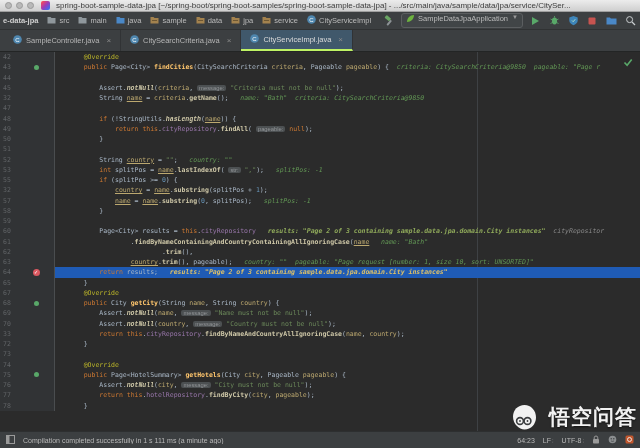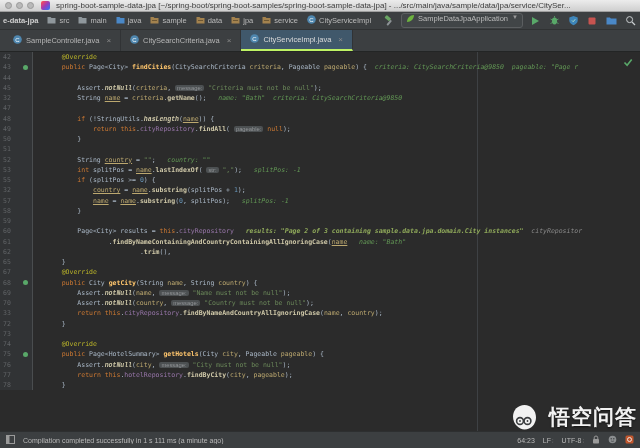--- a/index.html
+++ b/index.html
@@ -26,21 +26,21 @@
   .tabbar{height:22px;background:#3c3f41;display:flex;align-items:stretch;padding-left:4px;box-sizing:border-box;border-bottom:1px solid #232525;}
   .tab{display:flex;align-items:center;gap:4px;padding:0 9px;font-size:7.5px;color:#b6b6b6;background:#3c3f41;border-right:1px solid #313335;box-sizing:border-box;}
   .tab.active{background:#40586b;border-bottom:2px solid #bef264;color:#dadada;}
   .tab .x{color:#8c8c8c;font-size:8px;margin-left:3px;line-height:1;}
 
   
   .editor{position:absolute;top:52px;left:0;right:0;bottom:17px;background:#2B2B2B;overflow:hidden;}
   .mguide{position:absolute;left:477px;top:0;bottom:0;width:1px;background:#3e4144;}
   #code{position:relative;}
   .row{display:flex;height:10.25px;position:relative;}
-  .gut{display:flex;width:33px;min-width:33px;background:#313335;border-right:1px solid #4a4d4f;align-items:center;box-sizing:border-box;}
+  .gut{display:flex;width:55px;min-width:33px;background:#313335;border-right:1px solid #4a4d4f;align-items:center;box-sizing:border-box;}
   .ln{width:15px;padding-left:3px;font-family:"DejaVu Sans Mono",monospace;font-size:6.5px;color:#606366;}
   .gi{flex:1;display:flex;justify-content:center;align-items:center;}
   .lc{flex:1;padding-left:13px;font-family:"DejaVu Sans Mono",monospace;font-size:6.5px;line-height:10.25px;white-space:pre;color:#A9B7C6;overflow:hidden;}
   .row.hl .lc{background:#1f5bb5;}
   .dot-o{width:5px;height:5px;border-radius:50%;background:#59A869;}
   .dot-b{width:7px;height:7px;border-radius:50%;background:#DB5860;display:flex;align-items:center;justify-content:center;color:#fff;font-size:5px;line-height:1;}
   
   .d{color:#A9B7C6;} .k{color:#CC7832;} .s{color:#6A8759;} .n{color:#6897BB;}
   .a{color:#BBB529;} .m{color:#FFC66D;font-weight:bold;}
   .c{color:#CFC8A8;font-weight:bold;text-align:right;} .ci{color:#CFC8A8;font-weight:bold;font-style:italic;font-family:Liberation Mono, monospace;}
@@ -358,20 +358,36 @@
         </div>
         <div class="row">
           <div class="gut">
             <span class="ln">62</span>
             <span class="gi"></span>
           </div>
           <div class="lc"><span class="d">                        .</span><span class="c">trim</span><span class="d">(),</span></div>
         </div>
         <div class="row">
           <div class="gut">
+            <span class="ln">63</span>
+            <span class="gi"></span>
+          </div>
+          <div class="lc"><span class="d">                </span><span class="v">country</span><span class="d">.</span><span class="c">trim</span><span class="d">(), pageable);</span><span class="d">   </span><span class="h">country: ""  pageable: "Page request [number: 1, size 10, sort: UNSORTED]"</span></div>
+        </div>
+        <div class="row hl">
+          <div class="gut">
+            <span class="ln">64</span>
+            <span class="gi">
+              <span class="dot-b">✓</span>
+            </span>
+          </div>
+          <div class="lc"><span class="d">        </span><span class="k">return </span><span class="d">results;</span><span class="d">   </span><span class="hy">results: "Page 2 of 3 containing sample.data.jpa.domain.City instances"</span></div>
+        </div>
+        <div class="row">
+          <div class="gut">
             <span class="ln">65</span>
             <span class="gi"></span>
           </div>
           <div class="lc"><span class="d">    }</span></div>
         </div>
         <div class="row">
           <div class="gut">
             <span class="ln">67</span>
             <span class="gi"></span>
           </div>

